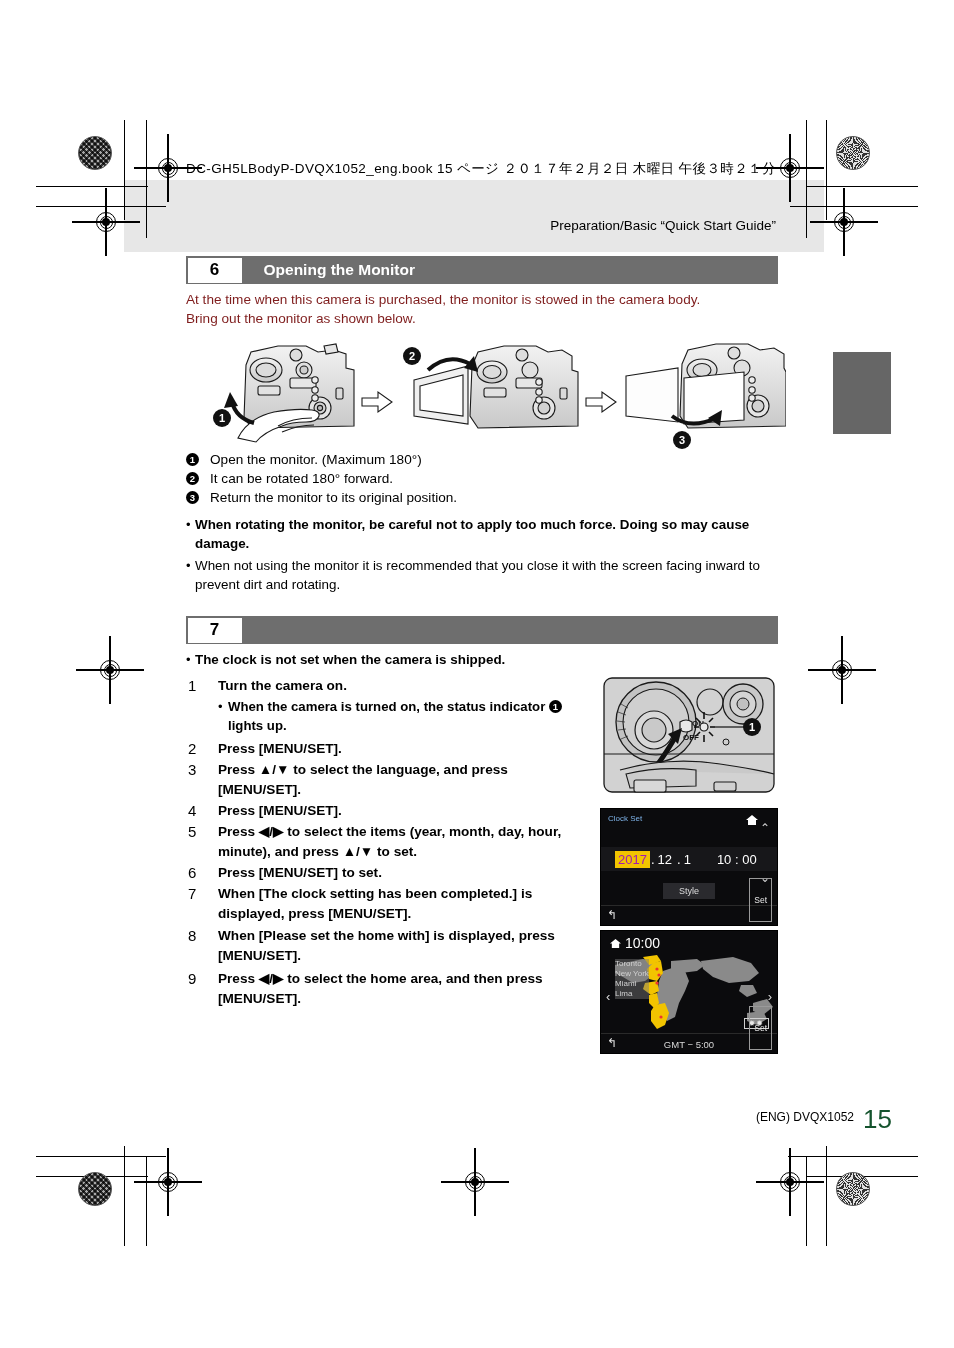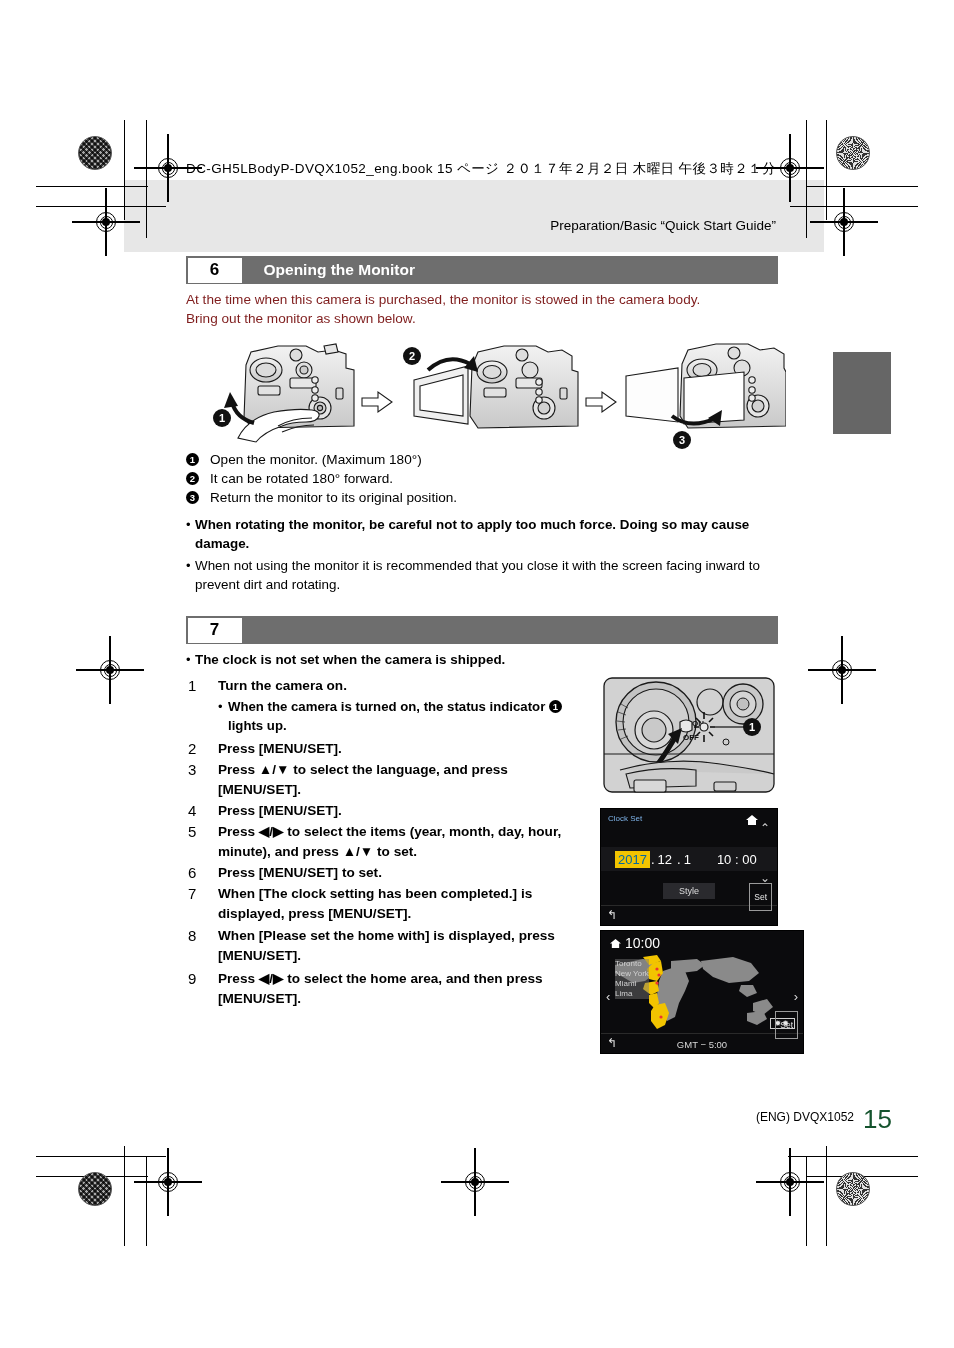--- a/index.html
+++ b/index.html
@@ -148,39 +148,39 @@
   }
   .lcd .chev {
     position: absolute; color: #cfcfcf; font-size: 12px;
   }
   .clockrow {
     position: absolute; left: 0; top: 38px; width: 100%; height: 24px;
     background: #17171a; display: flex; align-items: center;
     color: #fff; font-size: 13px;
   }
   .yearbox {
-    background: #f2c400; color: #0369a1; padding: 1px 3px; margin-left: 14px;
+    background: #f2c400; color: #a21caf; padding: 1px 3px; margin-left: 14px;
     font-weight: normal;
   }
   .lcd .stylebtn {
     position: absolute; left: 50%; transform: translateX(-50%);
     bottom: 26px; background: #2a2a2e; color: #dcdcdc;
     font-size: 9px; padding: 3px 16px;
   }
   .lcd .botbar {
     position: absolute; left: 0; bottom: 0; width: 100%; height: 20px;
     border-top: 1px solid #2a2a2a;
   }
   .lcd .backicon {
     position: absolute; left: 6px; bottom: 3px; color: #e3e3e3; font-size: 12px;
   }
   .lcd .setbtn {
-    position: absolute; right: 5px; bottom: 14px;
+    position: absolute; right: 5px; bottom: 3px;
     border: 1px solid #9a9a9a; color: #e8e8e8;
-    font-size: 8.5px; padding: 8px 4px; margin-top: 12px;
+    font-size: 8.5px; padding: 16px 4px; margin-top: 12px;
   }
   .lcd .timetop {
     position: absolute; left: 8px; top: 4px; color: #fff; font-size: 14px;
     display: flex; align-items: center; gap: 3px;
   }
   .lcd .gmt {
     position: absolute; left: 50%; transform: translateX(-50%);
     bottom: 3px; color: #d8d8d8; font-size: 9.5px;
   }
   .lcd .cities {
@@ -565,21 +565,21 @@
       <span style="margin-left:26px;">10 : 00</span>
     </div>
     <div class="chev" style="right:7px; top:62px;">⌄</div>
 
     <div class="stylebtn">Style</div>
     <div class="botbar"></div>
     <div class="backicon">↰</div>
     <div class="setbtn">Set</div>
   </div>
 
-  <div class="lcd" style="left:600px; top:930px; width:204px; height:124px;">
+  <div class="lcd" style="left:600px; top:930px; width:178px; height:124px;">
     <div class="timetop">
       <svg width="13" height="11" viewBox="0 0 14 12">
         <path d="M7 1 L13 6 L11 6 L11 11 L3 11 L3 6 L1 6 Z" fill="#ffffff"></path>
       </svg>
       <span>10:00</span>
     </div>
 
     <svg style="position:absolute; left:0; top:20px;" width="178" height="82" viewBox="0 0 178 82">
       <rect x="0" y="0" width="178" height="82" fill="#0b0b0d"></rect>
 

